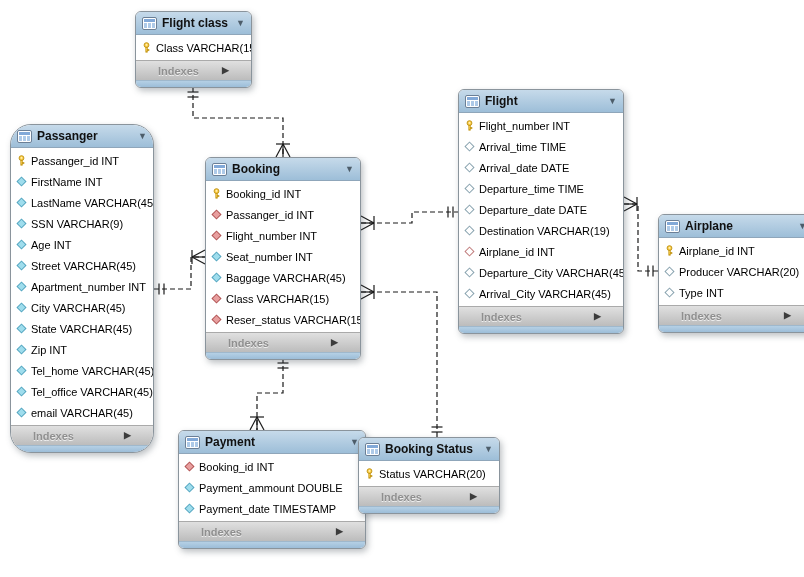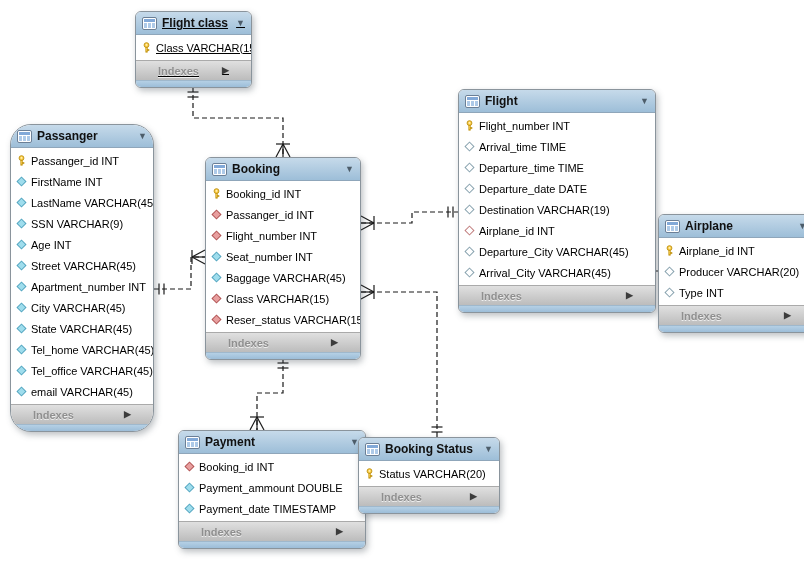--- a/index.html
+++ b/index.html
@@ -95,21 +95,21 @@
         <polyline points="624,204 638,204 638,271 658,271" stroke-dasharray="5 3"></polyline>
         <line x1="637" y1="204" x2="624" y2="211"></line>
         <line x1="637" y1="204" x2="624" y2="204"></line>
         <line x1="637" y1="204" x2="624" y2="197"></line>
         <line x1="637" y1="211" x2="637" y2="197"></line>
         <line x1="653" y1="265.5" x2="653" y2="276.5"></line>
         <line x1="648" y1="265.5" x2="648" y2="276.5"></line>
       </g>
     </svg>
   <div id="tables">
-      <div class="table" style="left: 135px; top: 11px; width: 117px; text-decoration: underline;">
+      <div class="table" style="left: 135px; top: 11px; width: 117px;">
         <div class="thead">
           <span class="ticon"></span>
           <span class="ttitle">Flight class</span>
           <span class="collapse">▼</span>
         </div>
         <div class="tbody">
           <div class="trow">
             <span class="cicon">
               <svg width="11" height="11" viewBox="0 0 11 11">
                 <circle cx="5.5" cy="3.1" r="2.4" fill="#ffd24d" stroke="#c09417" stroke-width="1"></circle>
@@ -208,20 +208,28 @@
               </svg>
             </span>
             <span class="clabel">State VARCHAR(45)</span>
           </div>
           <div class="trow">
             <span class="cicon">
               <svg width="11" height="11" viewBox="0 0 11 11">
                 <rect x="2.4" y="2.4" width="6.2" height="6.2" transform="rotate(45 5.5 5.5)" fill="#9fdded" stroke="#54a6c0" stroke-width="1"></rect>
               </svg>
             </span>
+            <span class="clabel">Zip INT</span>
+          </div>
+          <div class="trow">
+            <span class="cicon">
+              <svg width="11" height="11" viewBox="0 0 11 11">
+                <rect x="2.4" y="2.4" width="6.2" height="6.2" transform="rotate(45 5.5 5.5)" fill="#9fdded" stroke="#54a6c0" stroke-width="1"></rect>
+              </svg>
+            </span>
             <span class="clabel">Tel_home VARCHAR(45)</span>
           </div>
           <div class="trow">
             <span class="cicon">
               <svg width="11" height="11" viewBox="0 0 11 11">
                 <rect x="2.4" y="2.4" width="6.2" height="6.2" transform="rotate(45 5.5 5.5)" fill="#9fdded" stroke="#54a6c0" stroke-width="1"></rect>
               </svg>
             </span>
             <span class="clabel">Tel_office VARCHAR(45)</span>
           </div>
@@ -306,21 +314,21 @@
             </span>
             <span class="clabel">Reser_status VARCHAR(15)</span>
           </div>
         </div>
         <div class="tfoot">
           <span>Indexes</span>
           <span class="farrow">▶</span>
         </div>
         <div class="tstrip"></div>
       </div>
-      <div class="table" style="left: 458px; top: 89px; width: 198px;">
+      <div class="table" style="left: 458px; top: 89px; width: 166px;">
         <div class="thead">
           <span class="ticon"></span>
           <span class="ttitle">Flight</span>
           <span class="collapse">▼</span>
         </div>
         <div class="tbody">
           <div class="trow">
             <span class="cicon">
               <svg width="11" height="11" viewBox="0 0 11 11">
                 <circle cx="5.5" cy="3.1" r="2.4" fill="#ffd24d" stroke="#c09417" stroke-width="1"></circle>
@@ -338,20 +346,28 @@
               </svg>
             </span>
             <span class="clabel">Arrival_time TIME</span>
           </div>
           <div class="trow">
             <span class="cicon">
               <svg width="11" height="11" viewBox="0 0 11 11">
                 <rect x="2.4" y="2.4" width="6.2" height="6.2" transform="rotate(45 5.5 5.5)" fill="#ffffff" stroke="#8aa4b0" stroke-width="1"></rect>
               </svg>
             </span>
+            <span class="clabel">Arrival_date DATE</span>
+          </div>
+          <div class="trow">
+            <span class="cicon">
+              <svg width="11" height="11" viewBox="0 0 11 11">
+                <rect x="2.4" y="2.4" width="6.2" height="6.2" transform="rotate(45 5.5 5.5)" fill="#ffffff" stroke="#8aa4b0" stroke-width="1"></rect>
+              </svg>
+            </span>
             <span class="clabel">Departure_time TIME</span>
           </div>
           <div class="trow">
             <span class="cicon">
               <svg width="11" height="11" viewBox="0 0 11 11">
                 <rect x="2.4" y="2.4" width="6.2" height="6.2" transform="rotate(45 5.5 5.5)" fill="#ffffff" stroke="#8aa4b0" stroke-width="1"></rect>
               </svg>
             </span>
             <span class="clabel">Departure_date DATE</span>
           </div>

